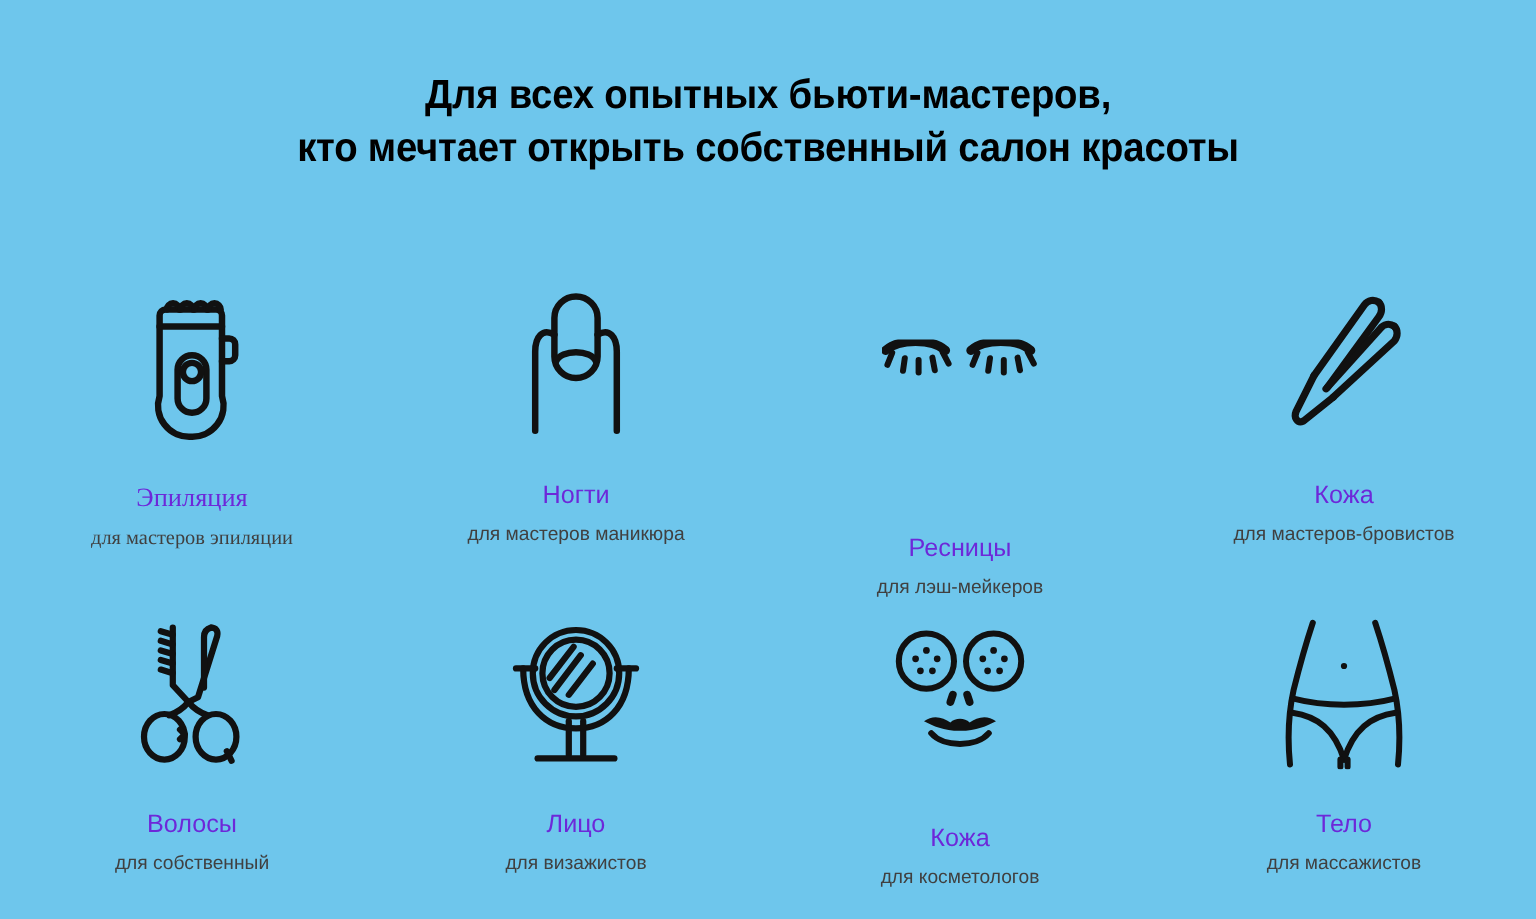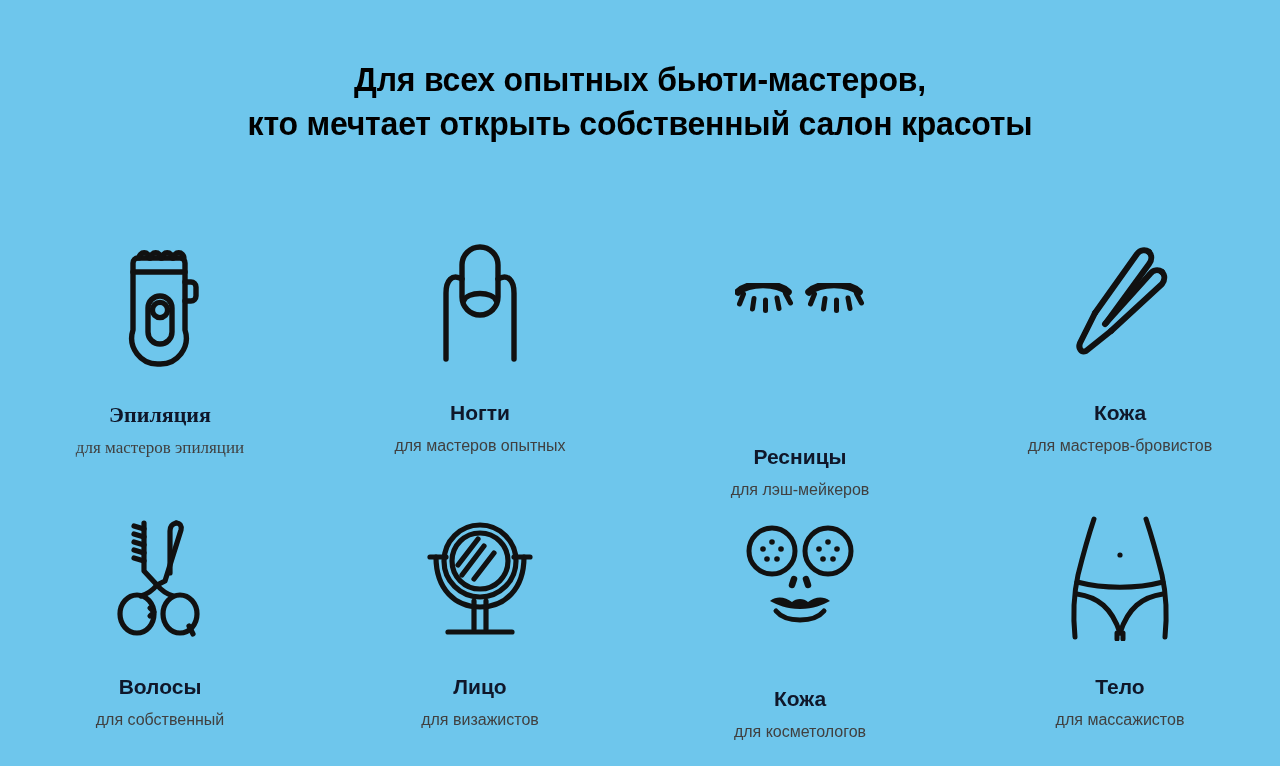--- a/index.html
+++ b/index.html
@@ -58,22 +58,22 @@
   .icon-box {
     height: 160px;
     display: flex;
     align-items: center;
     justify-content: center;
   }
   .icon-box svg {
     display: block;
   }
   .cell-title {
-    color: #0f172a;
-    font-weight: bold;
+    color: #6d28d9;
+    font-weight: normal;
     font-size: 21px;
     line-height: 24px;
     margin-top: 2px;
     text-align: center;
   }
   .cell-subtitle {
     color: #404040;
     font-weight: normal;
     font-size: 16px;
     line-height: 20px;
@@ -132,21 +132,21 @@
     <div class="cell cell-nails">
       <div class="icon-box">
         <svg width="86" height="128" viewBox="0 0 86 128" fill="none" stroke="#111111" stroke-width="5.4" stroke-linecap="round" stroke-linejoin="round">
           <rect x="25" y="8" width="36" height="68" rx="18"></rect>
           <path d="M25 40 C15 34 9 42 9 54 L9 120"></path>
           <path d="M61 40 C71 34 77 42 77 54 L77 120"></path>
           <path d="M26.5 62 C30 52 56 52 59.5 62"></path>
         </svg>
       </div>
       <div class="cell-title">Ногти</div>
-      <div class="cell-subtitle">для мастеров опытных</div>
+      <div class="cell-subtitle">для мастеров маникюра</div>
     </div>
 
     <div class="cell cell-lashes">
       <div class="icon-box">
         <svg width="130" height="44" viewBox="0 0 130 44" fill="none" stroke="#111111" stroke-linecap="round" stroke-linejoin="round">
           <g>
             <path d="M3 9 C14 -1 42 -1 53 9" stroke-width="7.5"></path>
             <path d="M8.5 11 L4.5 21" stroke-width="5"></path>
             <path d="M19 15.5 L17.5 26" stroke-width="5"></path>
             <path d="M30.5 17 L30.5 27.5" stroke-width="5"></path>

